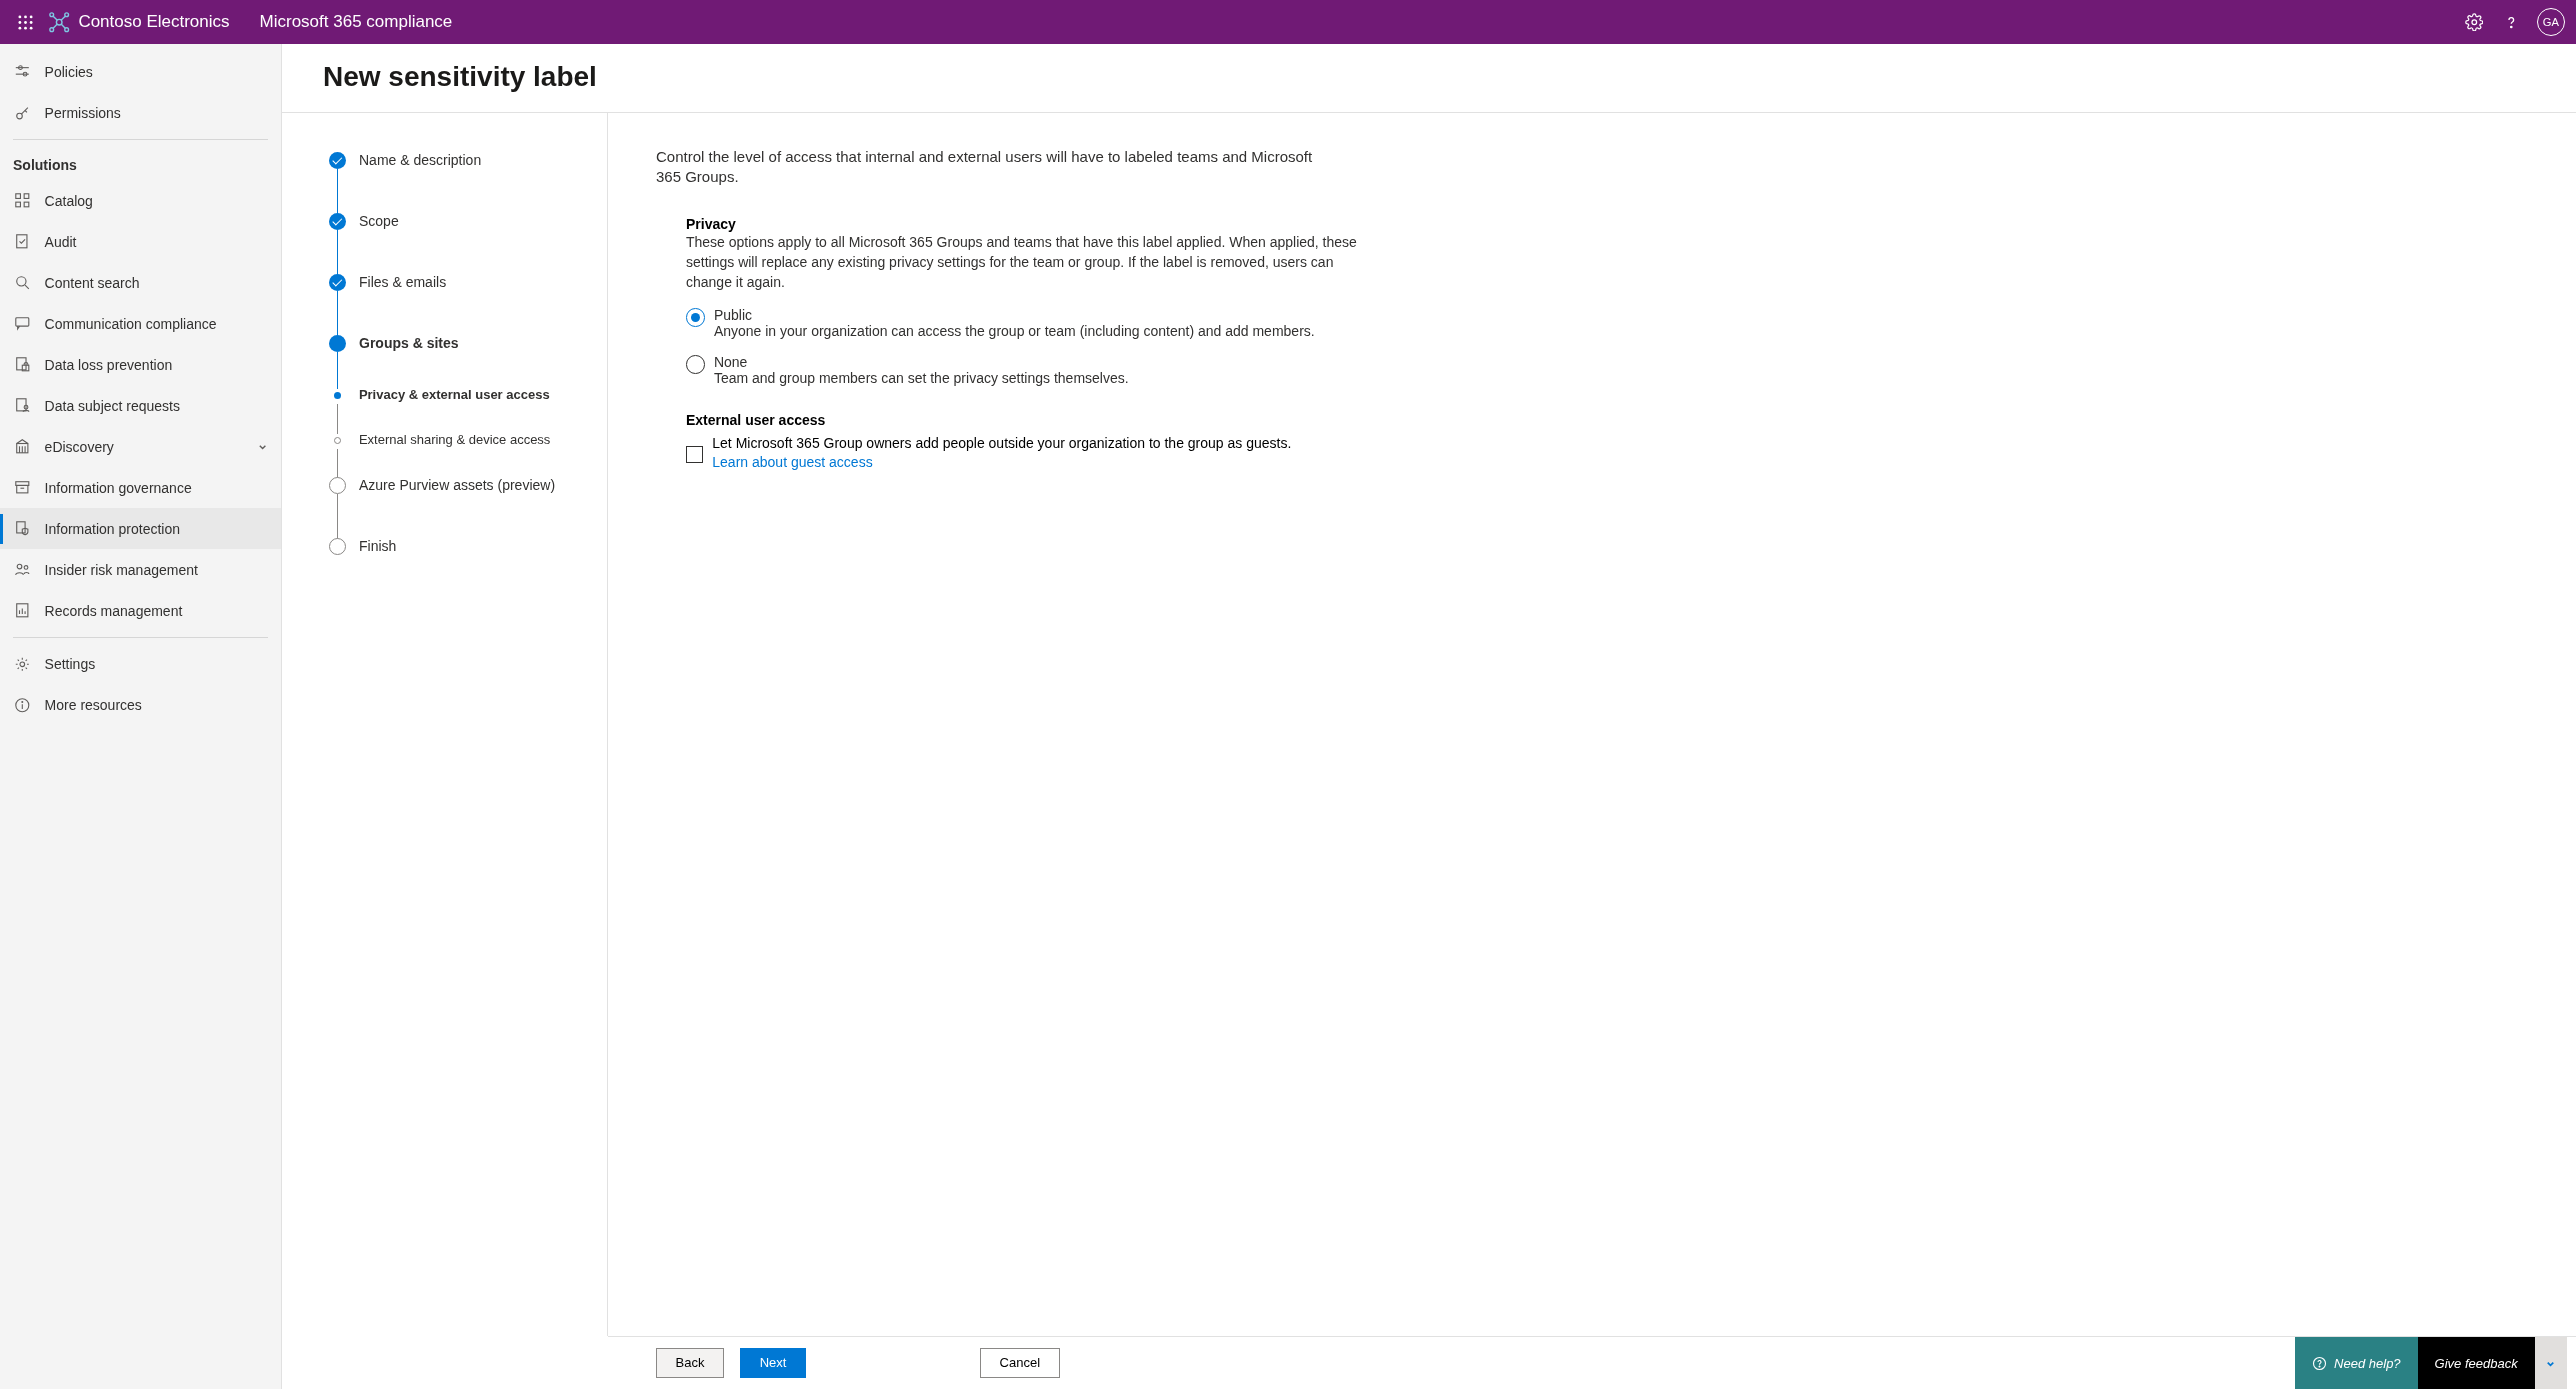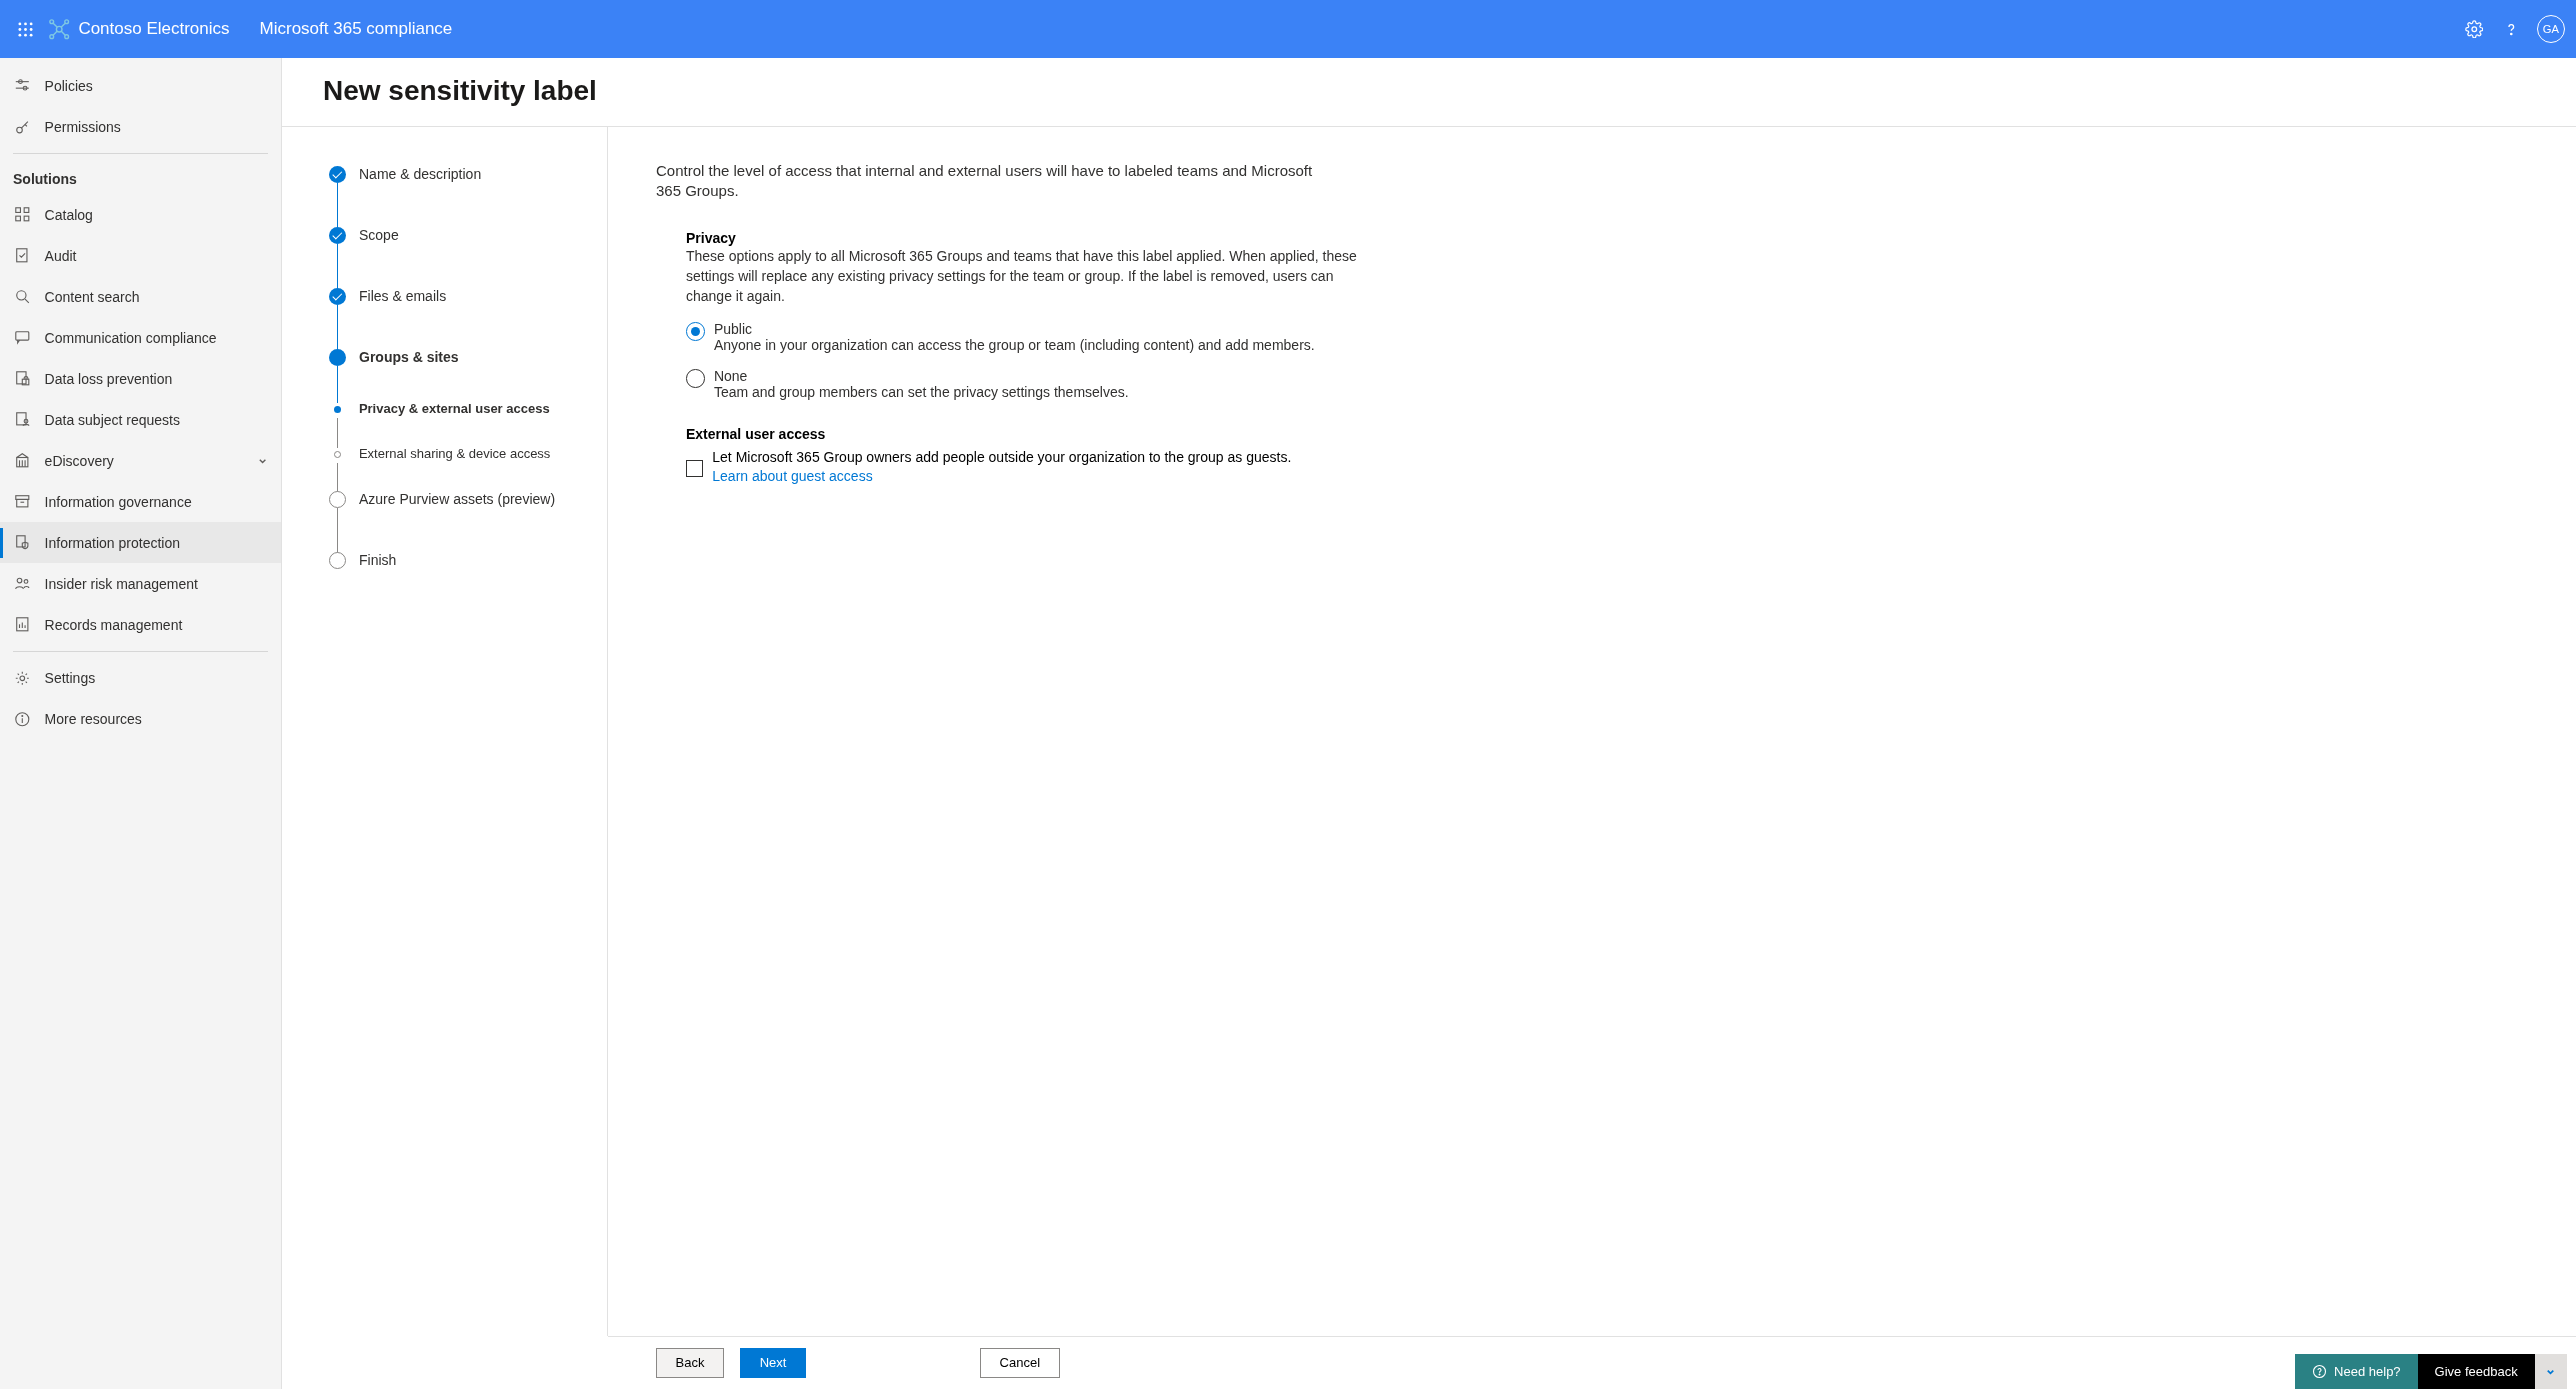--- a/index.html
+++ b/index.html
@@ -1,20 +1,20 @@
 <!DOCTYPE html>
 <html style="font-size:15px"><head>
 <meta charset="utf-8">
 <style>
 * { box-sizing: border-box; margin: 0; padding: 0; font-family: "Segoe UI", Arial, sans-serif; }
 html, body { height: 100%; width: 100%; overflow: hidden; }
 body { display: flex; flex-direction: column; background: #fff; }
 
 
-.header { height: 58px; background: #3b82f6; display: flex; align-items: center; color: #fff; padding: 0 11.2px; flex-shrink: 0; }
+.header { height: 44px; background: #701a75; display: flex; align-items: center; color: #fff; padding: 0 11.2px; flex-shrink: 0; }
 .waffle { width: 28px; height: 28px; display: flex; align-items: center; justify-content: center; cursor: pointer; margin-right: 9.3px; }
 .waffle svg { fill: #fff; }
 .logo-area { display: flex; align-items: center; margin-right: 30px; }
 .logo-icon { width: 22.4px; height: 22.4px; margin-right: 7.5px; }
 .org-name { font-size: 17px; }
 .app-title { font-size: 17px; font-weight: 400; }
 .header-spacer { flex: 1; }
 .header-icon { width: 37px; height: 37px; display: flex; align-items: center; justify-content: center; cursor: pointer; }
 .header-icon svg { stroke: #fff; fill: none; }
 .avatar-circle { width: 28px; height: 28px; border: 0.9px solid #fff; border-radius: 50%; display: flex; align-items: center; justify-content: center; font-size: 11.2px; margin-left: 7.5px; cursor: pointer; }
@@ -79,21 +79,21 @@
 .link { color: #0078d4; cursor: pointer; }
 
 
 .footer { border-top: 0.9px solid #e1e1e1; padding: 11.2px 0 11.2px 48px; display: flex; align-items: center; gap: 16px; flex-shrink: 0; margin-left: 326px; }
 .btn { padding: 6.5px 18.6px; font-size: 13px; border: 0.9px solid #8a8886; background: #fff; cursor: pointer; }
 .btn.secondary { background: #f3f2f1; }
 .btn.primary { background: #0078d4; color: #fff; border-color: #0078d4; }
 .btn.cancel { margin-left: 158px; }
 
 
-.helper-bar { position: fixed; right: 9.3px; bottom: 0; display: flex; align-items: stretch; height: 35px; font-size: 13px; }
+.helper-bar { position: fixed; right: 9.3px; bottom: 0; display: flex; align-items: stretch; height: 52px; font-size: 13px; font-style: italic; }
 .helper-need { background: #2a8184; color: #fff; display: flex; align-items: center; padding: 0 17px; cursor: pointer; }
 .helper-need svg { margin-right: 7.5px; stroke: #fff; fill: none; }
 .helper-feedback { background: #000; color: #fff; display: flex; align-items: center; padding: 0 17px; cursor: pointer; }
 .helper-chevron { width: 32px; background: #e1dfdd; display: flex; align-items: center; justify-content: center; cursor: pointer; }
 .helper-chevron svg { stroke: #0078d4; fill: none; }
 </style>
 </head>
 <body>
 
 <div class="header">

